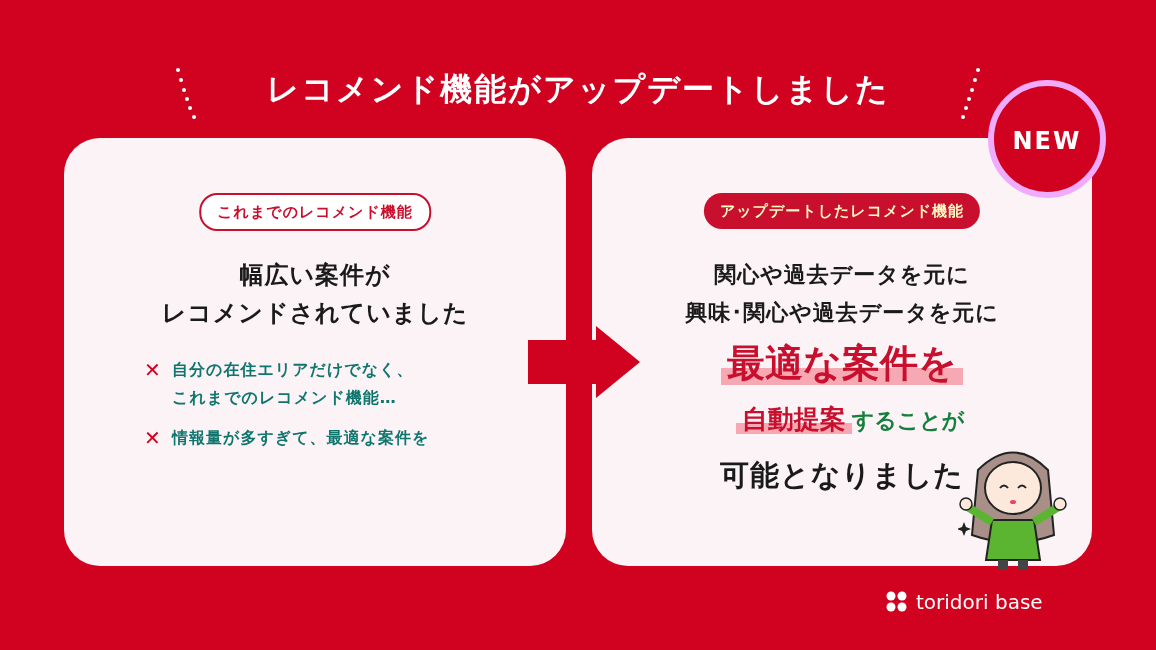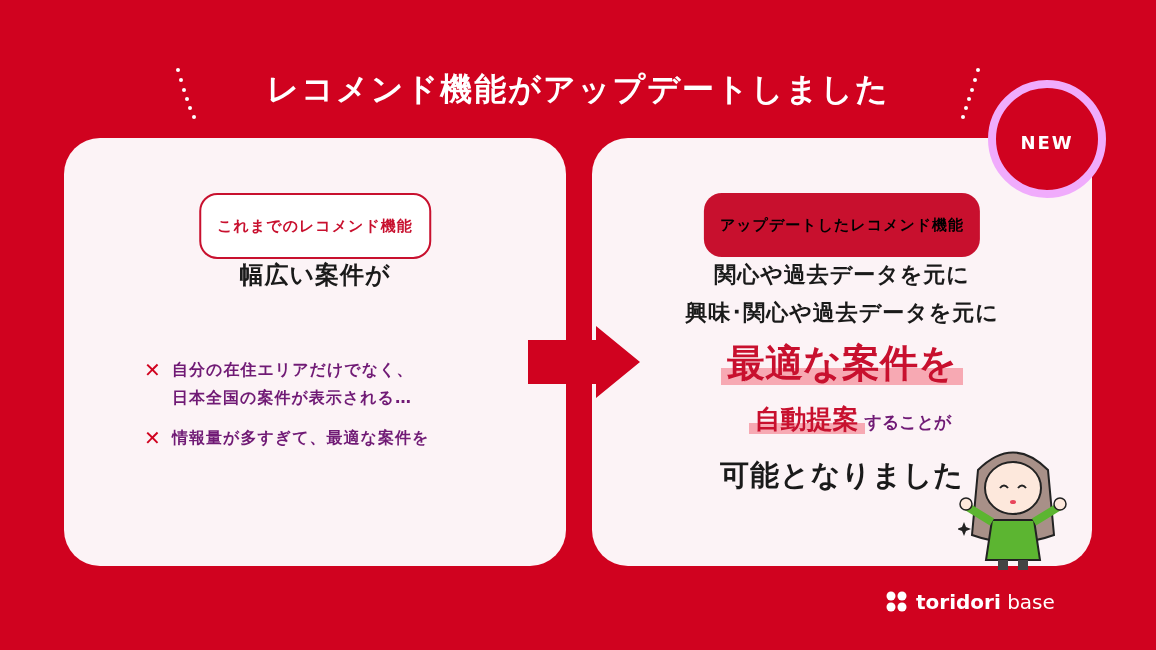--- a/index.html
+++ b/index.html
@@ -3,43 +3,43 @@
 <meta charset="utf-8">
 <style>
   html,body{margin:0;padding:0;}
   body{width:1156px;height:650px;overflow:hidden;background:#d0021f;position:relative;font-family:"DejaVu Sans","Liberation Sans",sans-serif;}
   .title{position:absolute;left:0;top:64px;width:1156px;text-align:center;color:#fff;font-size:32px;font-weight:bold;letter-spacing:2px;line-height:50px;}
   .dots{position:absolute;width:30px;height:60px;}
   .dots span{position:absolute;width:4px;height:4px;border-radius:50%;background:#fff;}
   .card{position:absolute;top:138px;height:428px;background:#fcf3f6;border-radius:36px;}
   .card.left{left:64px;width:502px;}
   .card.right{left:592px;width:500px;}
-  .pill{position:absolute;left:50%;transform:translateX(-50%);top:55px;height:32px;border-radius:18px;font-size:15px;font-weight:bold;line-height:32px;padding:16px 16px;white-space:nowrap;letter-spacing:1px;}
+  .pill{position:absolute;left:50%;transform:translateX(-50%);top:55px;height:32px;border-radius:18px;font-size:15px;font-weight:bold;line-height:32px;padding:2px 16px;white-space:nowrap;letter-spacing:1px;}
   .pill.outline{border:2px solid #c8102e;color:#c8102e;background:#fff;height:30px;line-height:30px;}
-  .pill.filled{background:#c8102e;color:#000000;}
+  .pill.filled{background:#c8102e;color:#fef9c3;}
   .headline{position:absolute;left:0;width:100%;text-align:center;color:#1a1a1a;font-weight:bold;}
   .left .headline{top:118px;font-size:24px;line-height:38px;letter-spacing:1px;}
   .bullets{position:absolute;left:80px;top:218px;width:380px;}
   .bullet{display:flex;margin-bottom:12px;}
   .x{color:#d0021f;font-weight:bold;font-size:20px;width:28px;line-height:28px;}
-  .btext{font-size:16px;font-weight:bold;color:#701a75;line-height:28px;letter-spacing:1px;}
+  .btext{font-size:16px;font-weight:bold;color:#0f766e;line-height:28px;letter-spacing:1px;}
   .right .headline.top{top:118px;font-size:22px;line-height:38px;letter-spacing:1px;}
   .emph{position:absolute;left:0;width:100%;text-align:center;font-weight:bold;}
   .emph1{top:200px;font-size:38px;color:#c8102e;line-height:50px;}
   .emph2{top:256px;line-height:50px;}
   .hl{background:linear-gradient(transparent 62%,#f7a9b3 62%);padding:0 6px;}
   .emph2 .big{font-size:26px;color:#c8102e;margin-left:16px;}
-  .emph2 .small{font-size:17px;color:#701a75;}
+  .emph2 .small{font-size:22px;color:#15803d;}
   .right .headline.bottom{top:318px;font-size:29px;line-height:38px;letter-spacing:1px;}
   .arrow{position:absolute;left:528px;top:326px;}
-  .newbadge{position:absolute;left:988px;top:80px;width:118px;height:118px;border-radius:50%;background:#d0021f;border:8px solid #f0abfc;box-sizing:border-box;color:#fff;font-weight:bold;font-size:18px;text-align:center;line-height:110px;letter-spacing:2px;}
+  .newbadge{position:absolute;left:988px;top:80px;width:118px;height:118px;border-radius:50%;background:#d0021f;border:6px solid #f0abfc;box-sizing:border-box;color:#fff;font-weight:bold;font-size:24px;text-align:center;line-height:110px;letter-spacing:2px;}
   .char{position:absolute;left:958px;top:440px;}
   .logo{position:absolute;left:886px;top:590px;display:flex;align-items:center;color:#fff;}
   .logo .name{font-size:20px;margin-left:8px;}
-  .logo .name b{font-weight:bold;}
+  .logo .name b{font-weight:normal;}
 </style>
 </head>
 <body>
 
 <div class="dots" style="left:172px;top:64px;">
   <span style="left:4px;top:4px"></span>
     <span style="left:7px;top:14px"></span>
     <span style="left:10px;top:24px"></span>
     <span style="left:13px;top:33px"></span>
     <span style="left:16px;top:42px"></span>
@@ -52,27 +52,28 @@
     <span style="left:16px;top:24px"></span>
     <span style="left:13px;top:33px"></span>
     <span style="left:10px;top:42px"></span>
     <span style="left:7px;top:51px"></span>
 </div>
 
 <div class="card left">
   <div class="pill outline">これまでのレコメンド機能</div>
   <div class="headline">
     <div>幅広い案件が</div>
+    <div>レコメンドされていました</div>
   </div>
   <div class="bullets">
     <div class="bullet">
       <div class="x">✕</div>
       <div class="btext">
           <div>自分の在住エリアだけでなく、</div>
-          <div>日本全国の案件が表示される…</div>
+          <div>これまでのレコメンド機能…</div>
         </div>
     </div>
     <div class="bullet">
       <div class="x">✕</div>
       <div class="btext">
           <div>情報量が多すぎて、最適な案件を</div>
         </div>
     </div>
   </div>
 </div>

